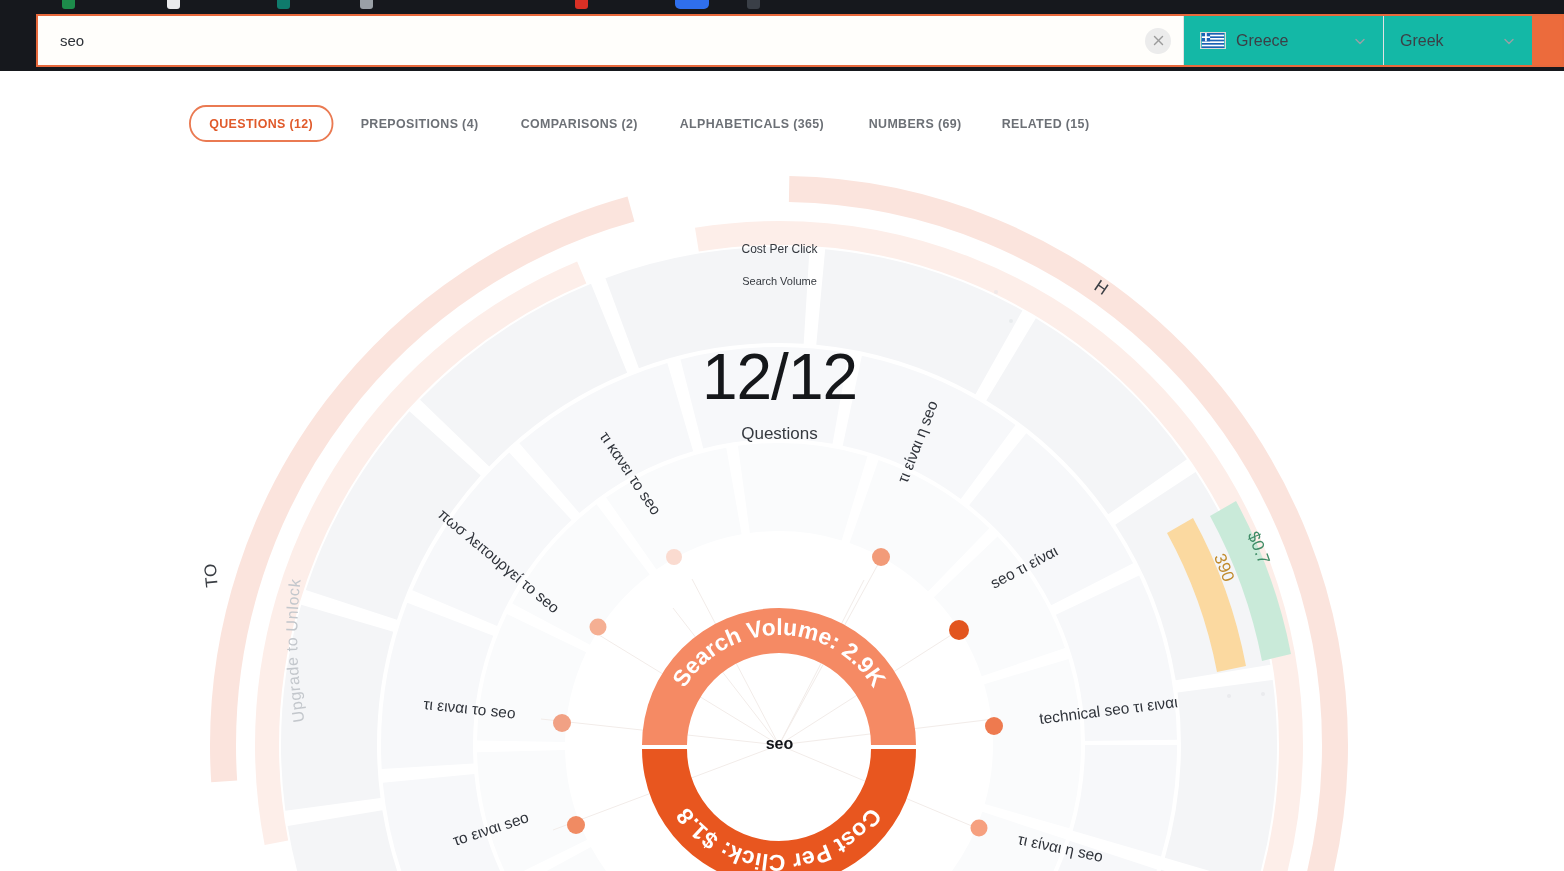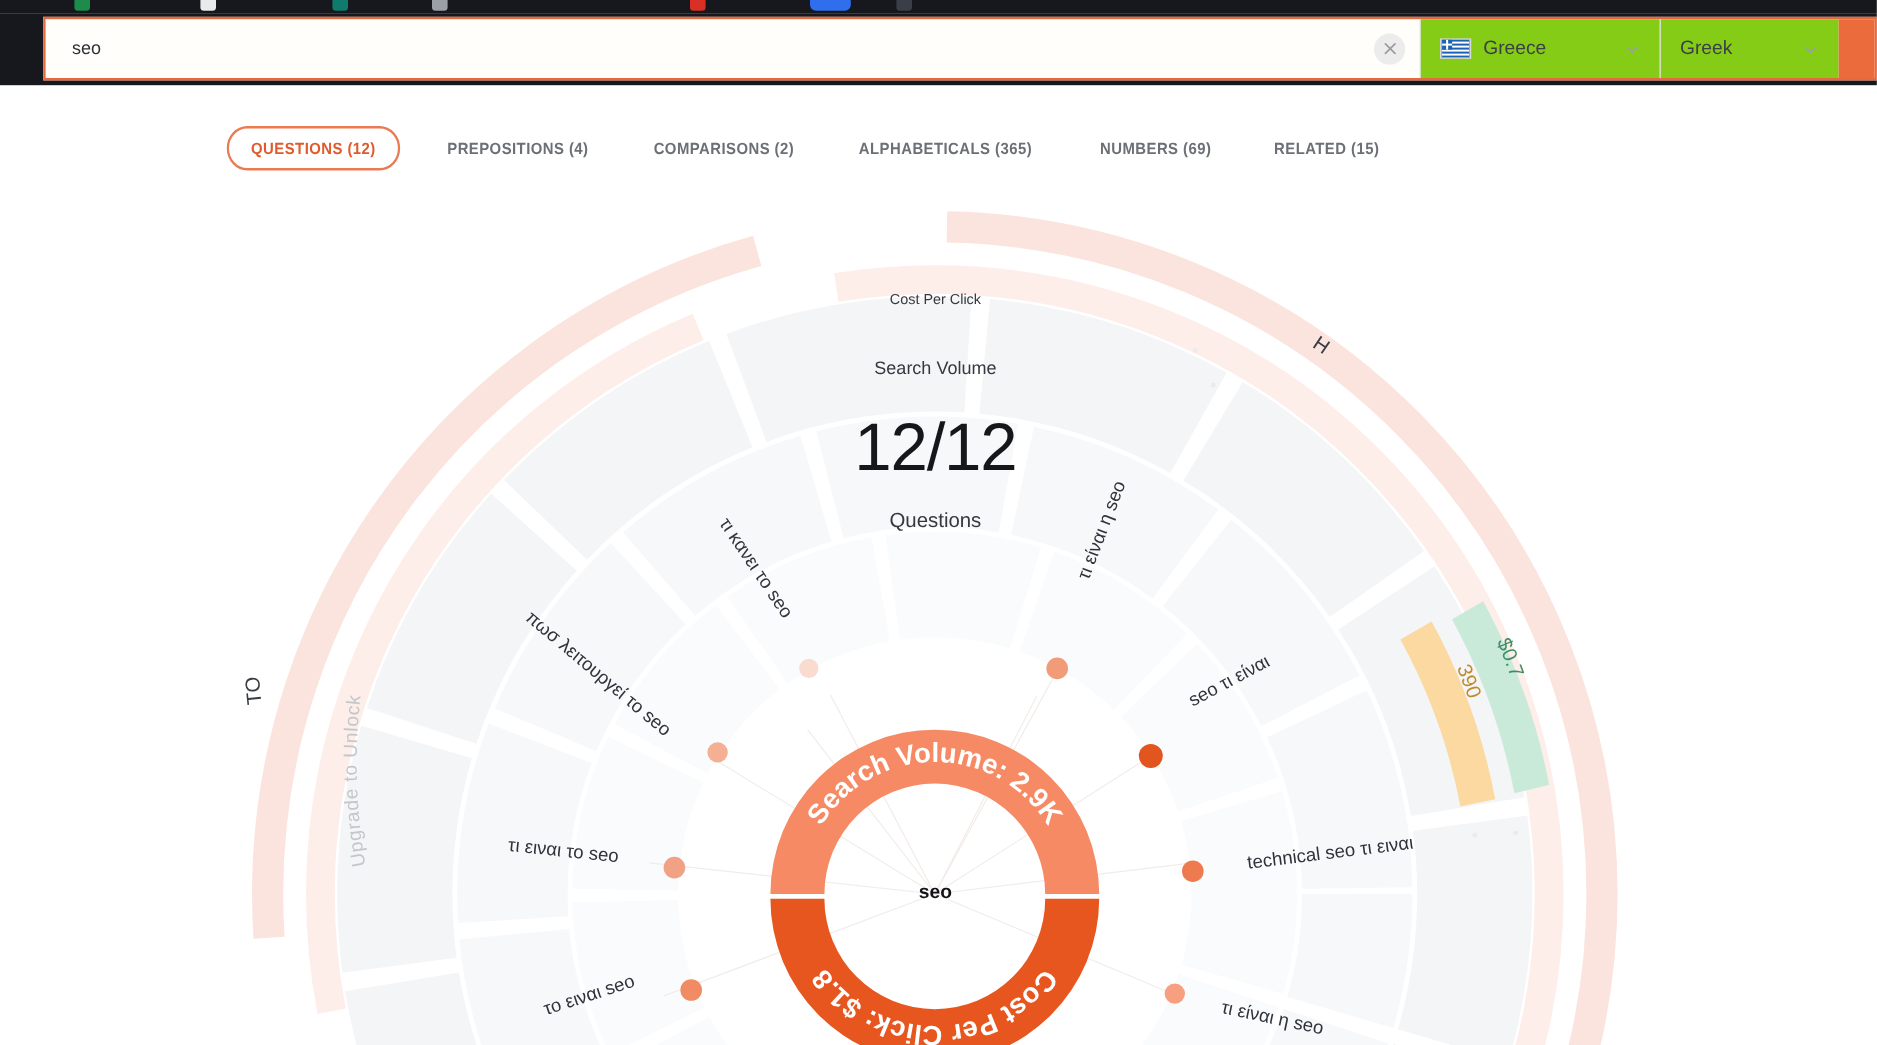--- a/index.html
+++ b/index.html
@@ -52,21 +52,21 @@
     background: #ececec; border: none; cursor: pointer;
     display: flex; align-items: center; justify-content: center;
   }
   #clear-btn svg { display:block; }
 
   .sep { width: 1px; background: #e2e2e2; align-self: stretch; }
 
   .select-box {
     display: flex; align-items: center; gap: 10px;
     padding: 0 16px; cursor: pointer; position: relative;
-    background: #84cc16;
+    background: #14b8a6;
   }
   #country-select { flex: 0 0 199px; }
   #language-select { flex: 0 0 148px; }
   .select-label {
     font-size: 16px; color: #3b4047; flex: 1;
     font-family: "Liberation Sans", sans-serif;
   }
   .chev { width: 14px; height: 14px; flex: 0 0 auto; }
   .flag {
     width: 26px; height: 17px; flex: 0 0 auto;
@@ -74,21 +74,21 @@
   }
   #search-go {
     flex: 1 1 auto;
     background: #ec6b3c;
     min-width: 22px;
   }
 
   
   #tabs {
     position: absolute; top: 105px; left: 189px;
-    display: flex; align-items: flex-start; gap: 12px;
+    display: flex; align-items: flex-start; gap: 0px;
   }
   .tab {
     font-size: 13.5px;
     letter-spacing: 0.4px;
     color: #6c7076;
     font-family: "Liberation Sans", sans-serif;
     font-weight: 600;
     padding: 11px 16px;
     cursor: pointer;
     white-space: nowrap;
@@ -115,22 +115,22 @@
   #chart-svg { position: absolute; top: 0; left: 0; }
 
   .ctr-label {
     position: absolute; left: 0; width: 1181px;
     text-align: center;
     font-family: "Liberation Sans", sans-serif;
     color: #35393f;
     pointer-events: none;
   }
   #lbl-cpc { top: 68px; font-size: 12px; }
-  #lbl-sv  { top: 101px; font-size: 15px; margin-top: 24px; }
-  #big-num { top: 166px; font-size: 56px; letter-spacing: -1px; color: #15171a; font-weight: 400;}
+  #lbl-sv  { top: 101px; font-size: 11px; }
+  #big-num { top: 166px; font-size: 64px; letter-spacing: -1px; color: #15171a; font-weight: 400;}
   #lbl-q   { top: 250px; font-size: 17px; }
   #center-kw {
     top: 561px; font-size: 16px; font-weight: 700; color: #111318;
   }
 </style>
 </head>
 <body>
 
 <div id="browser-strip">
   <div class="favicon" style="left:62px;background:#1d8b4a;"></div>

